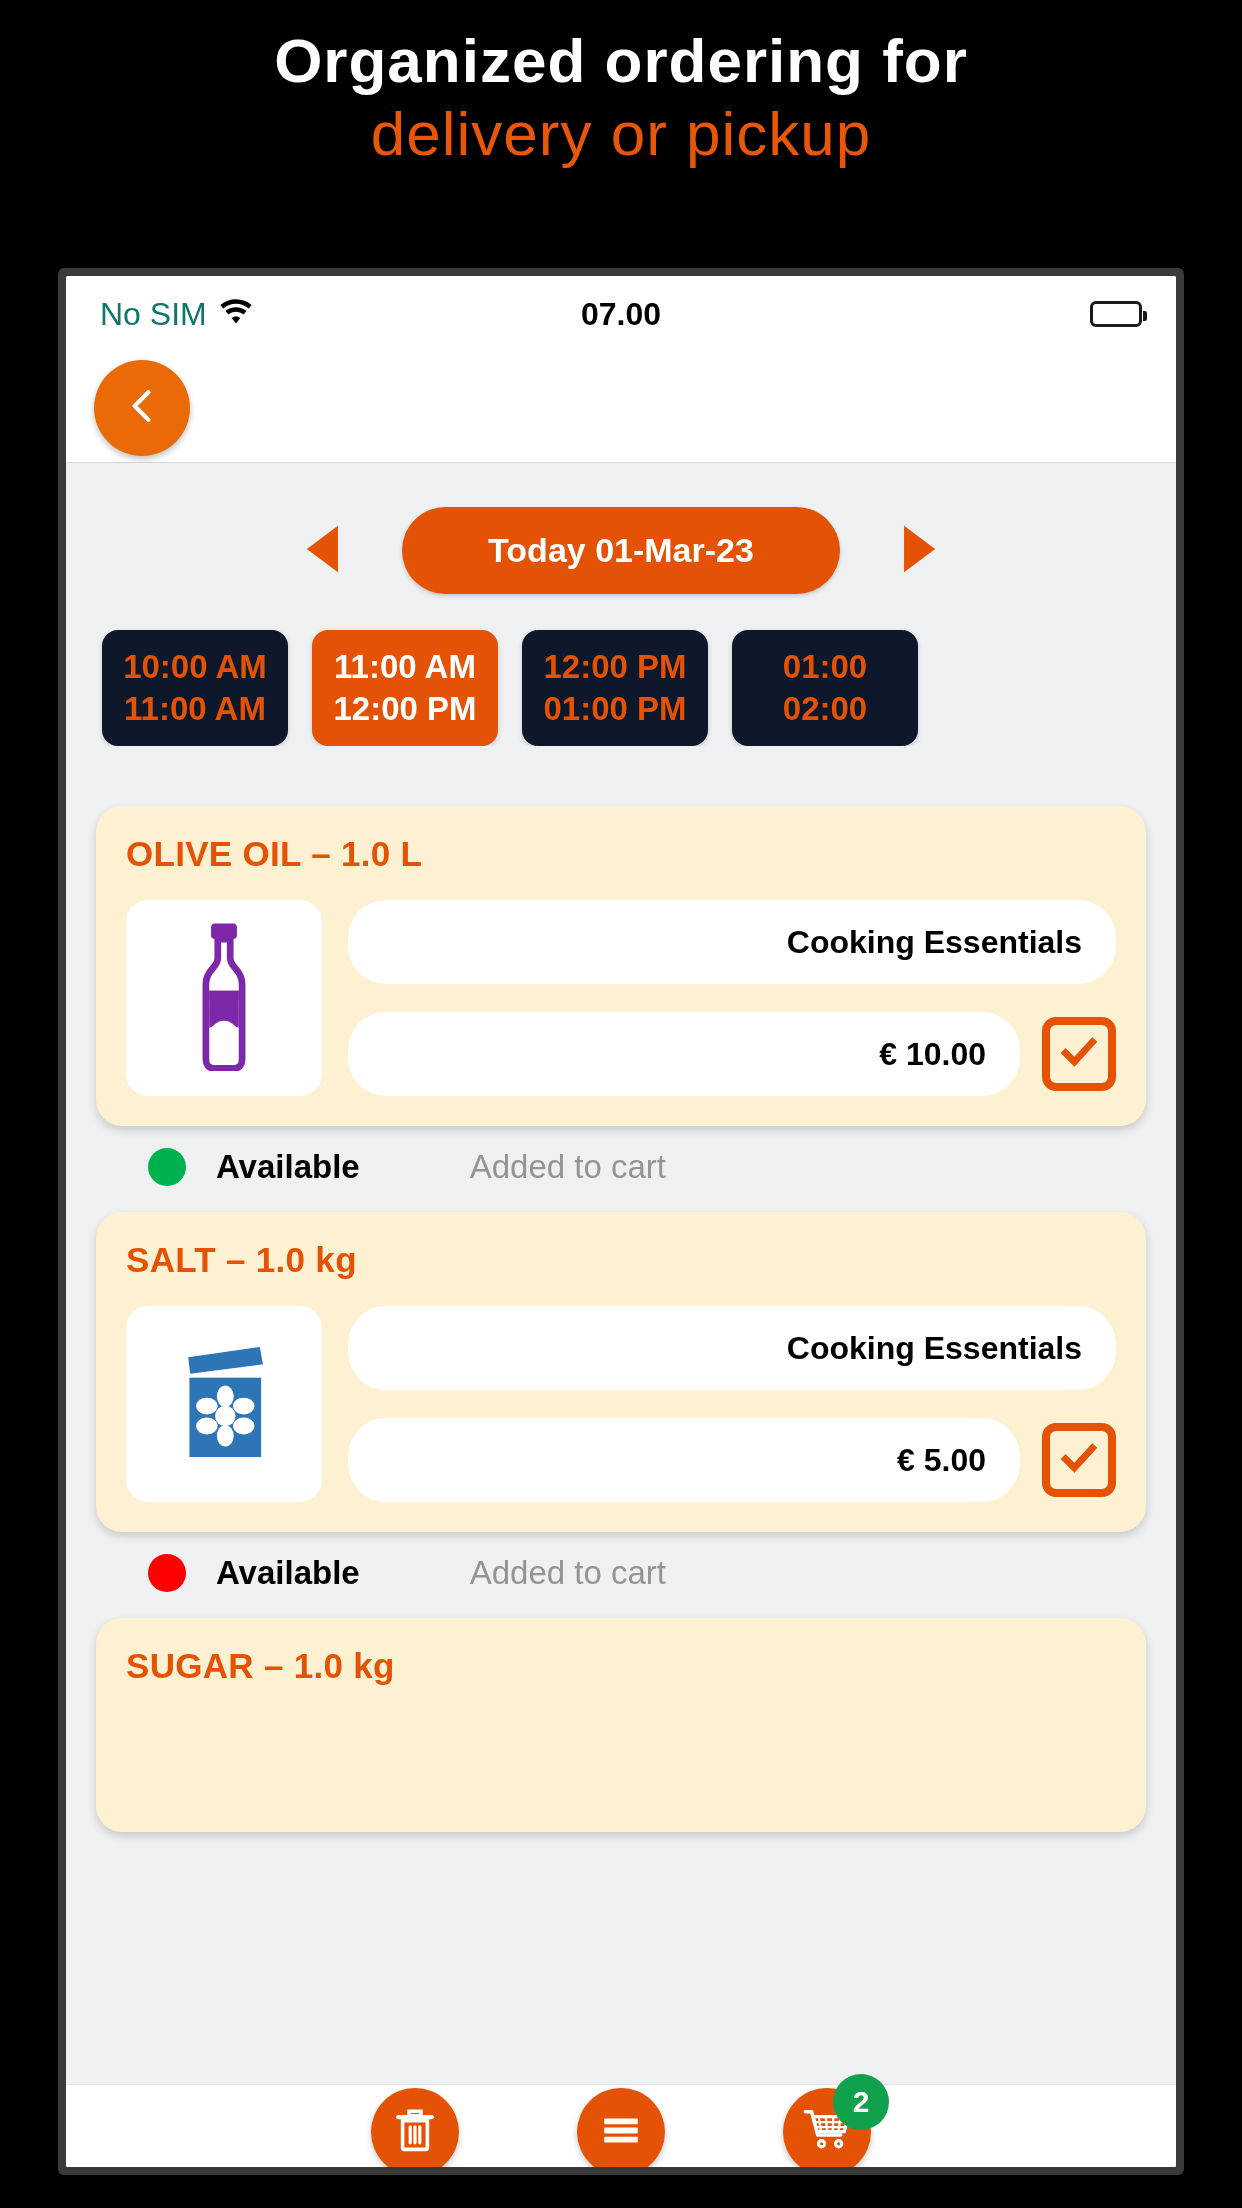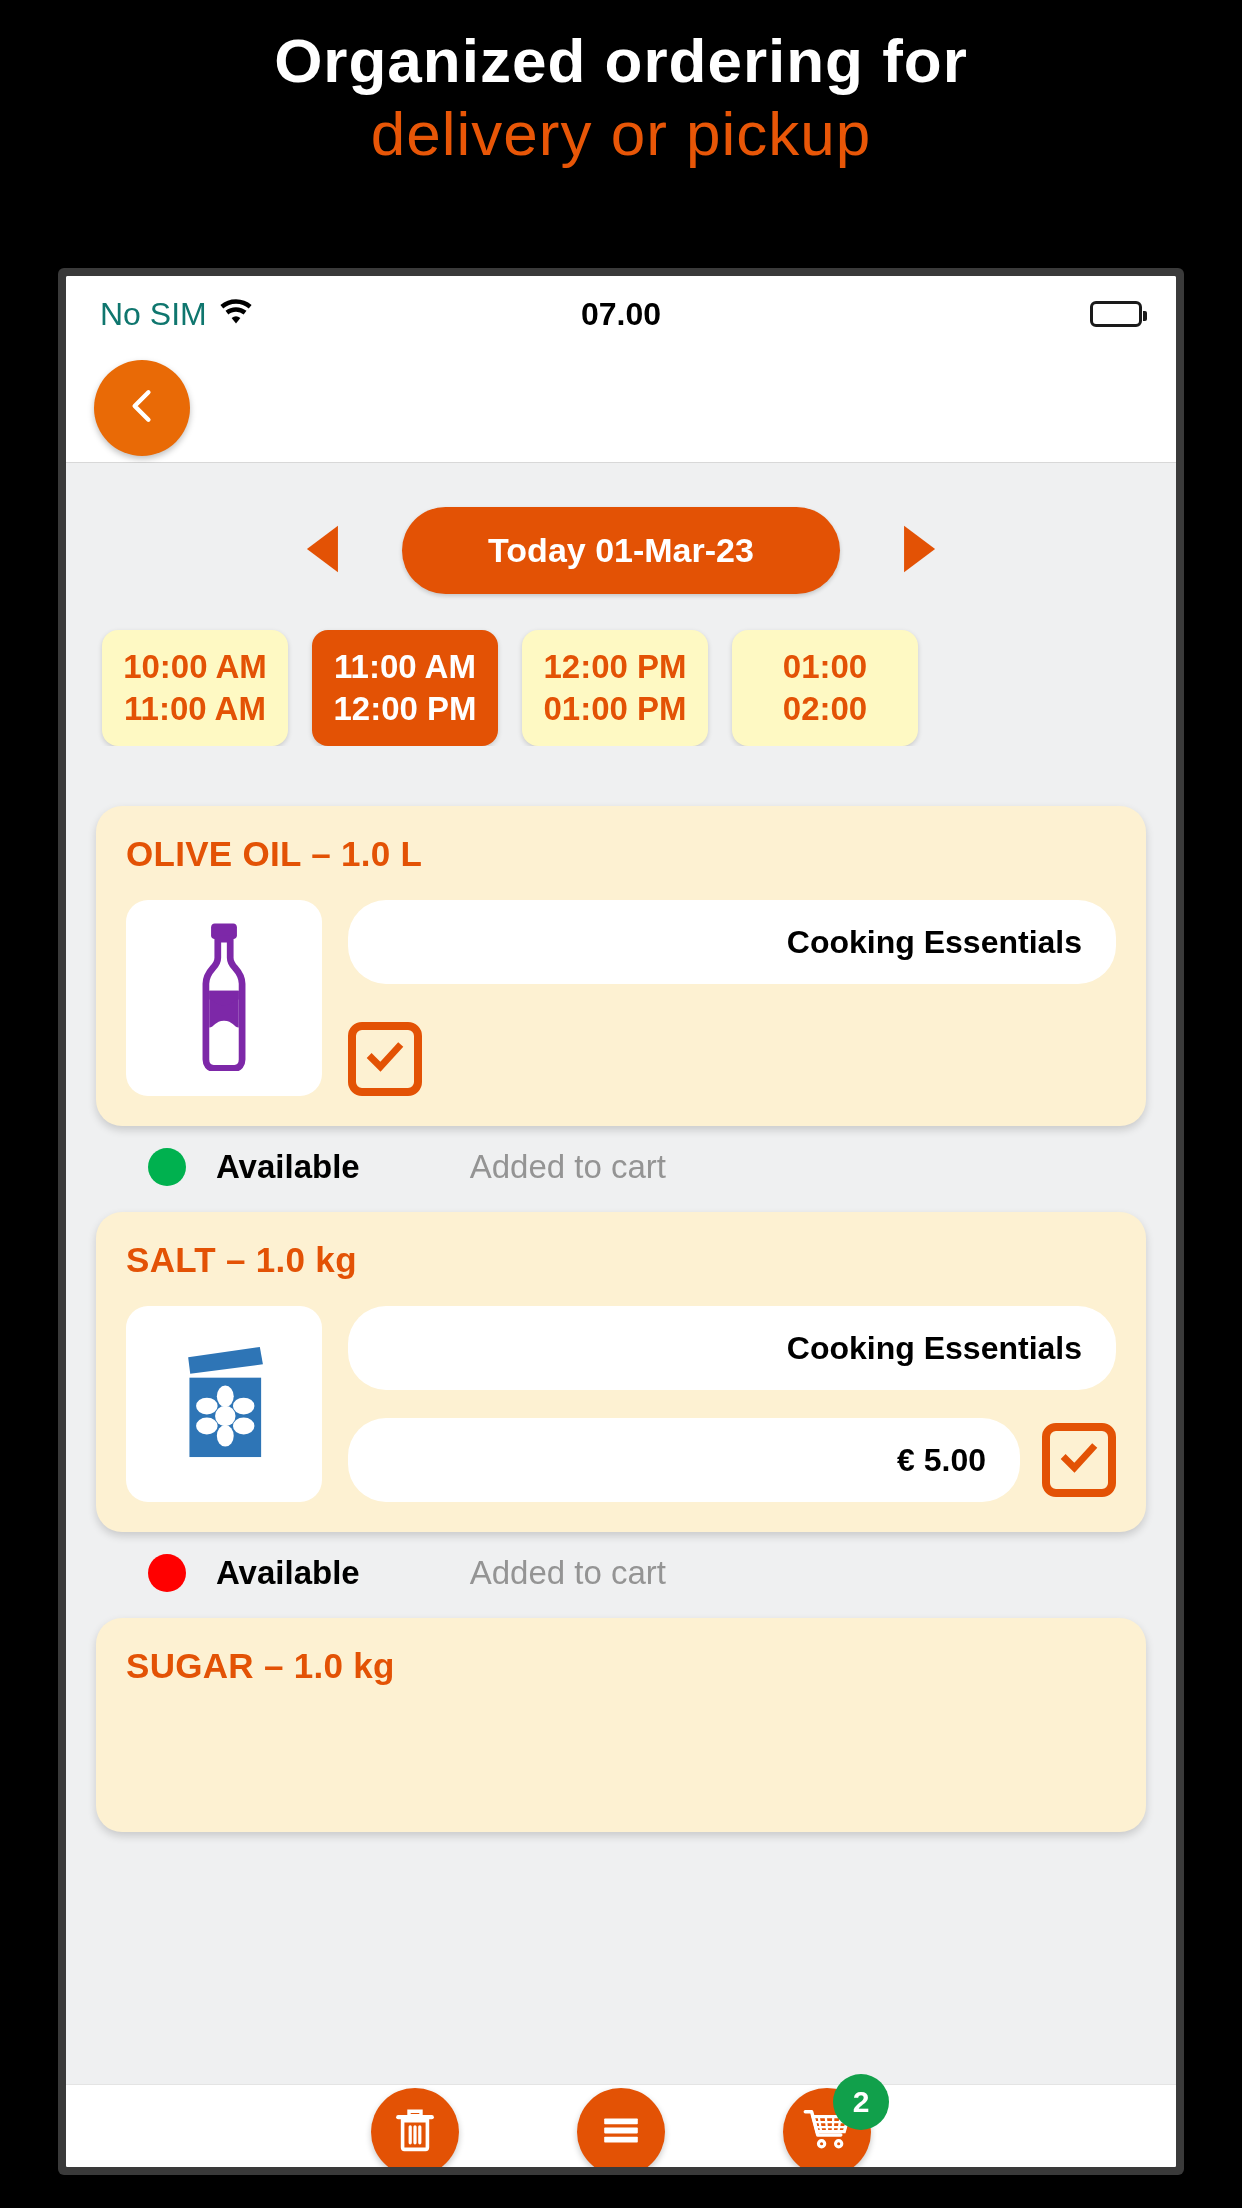--- a/index.html
+++ b/index.html
@@ -94,21 +94,21 @@
     padding:24px 86px;
     box-shadow:0 2px 4px rgba(0,0,0,.18);
     white-space:nowrap; cursor:pointer;
   }
 
   
   .slots{
     display:flex; gap:24px; padding:36px 0 0 36px; overflow:hidden;
   }
   .slot{
-    min-width:186px; border-radius:16px; background:#fef9c3;
+    min-width:186px; border-radius:16px; background:#0f172a;
     box-shadow:0 2px 5px rgba(0,0,0,.16);
     padding:16px 18px; box-sizing:border-box;
     text-align:center; flex:0 0 auto; cursor:pointer;
   }
   .slot .t{
     font-size:33px; font-weight:700; color:#E35205; line-height:1.28; white-space:nowrap;
   }
   .slot.selected{background:#E35205;}
   .slot.selected .t{color:#ffffff;}
 
@@ -258,20 +258,21 @@
                 <path d="M16.4 1h7.2c.8 0 1.4.6 1.4 1.4v3.2c0 .8-.6 1.4-1.4 1.4h-7.2c-.8 0-1.4-.6-1.4-1.4V2.4C15 1.6 15.6 1 16.4 1z" fill="#7D28A8"></path>
                 <path d="M17.6 7h4.8v7.2c0 1.8.7 2.7 1.9 4 1.6 1.8 2.7 3.4 2.7 6.1v29.3c0 1.9-1.1 3.4-3 3.4H16c-1.9 0-3-1.5-3-3.4V24.3c0-2.7 1.1-4.3 2.7-6.1 1.2-1.3 1.9-2.2 1.9-4V7z" fill="none" stroke="#7D28A8" stroke-width="2.6"></path>
                 <path d="M14.3 27h11.4v14.2c-1.9 0-2.3-2.6-5.7-2.6s-3.8 2.6-5.7 2.6V27z" fill="#7D28A8"></path>
                 <path d="M14.3 27h11.4v3.4c-1.9 0-2.3 2.2-5.7 2.2s-3.8-2.2-5.7-2.2V27z" fill="#7D28A8"></path>
               </svg>
             </span>
           </div>
           <div class="fields">
             <div class="field">Cooking Essentials</div>
             <div class="field-row">
+              <div class="field">€ 10.00</div>
               <div class="checkbox">
                 <span>
                   <svg width="46" height="46" viewBox="0 0 24 24">
                     <path d="M5 12.5l4.6 4.6L19 6.8" fill="none" stroke="#E35205" stroke-width="3.6" stroke-linecap="square"></path>
                   </svg>
                 </span>
               </div>
             </div>
           </div>
         </div>

